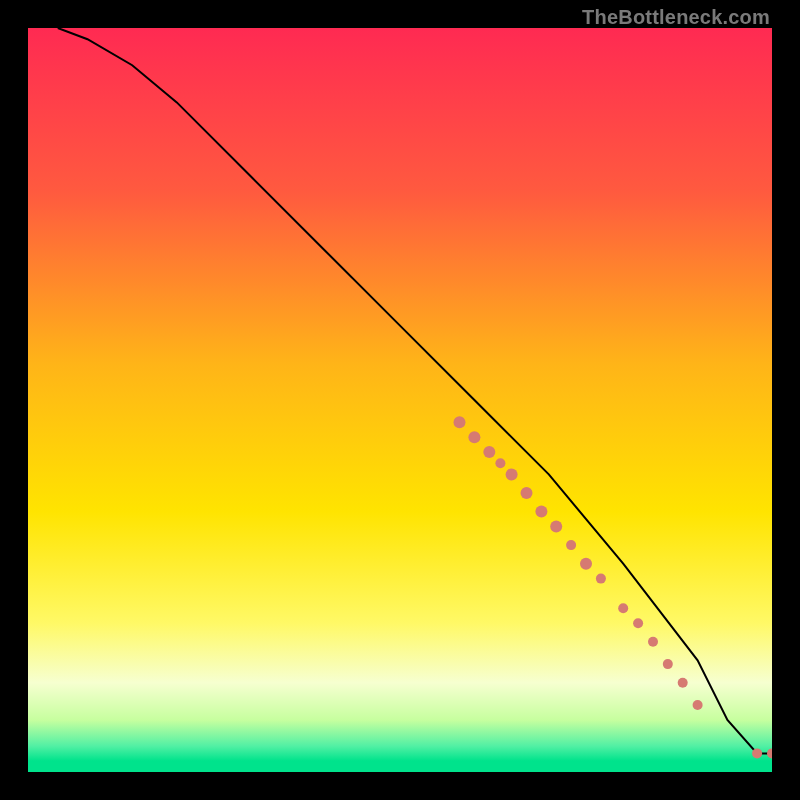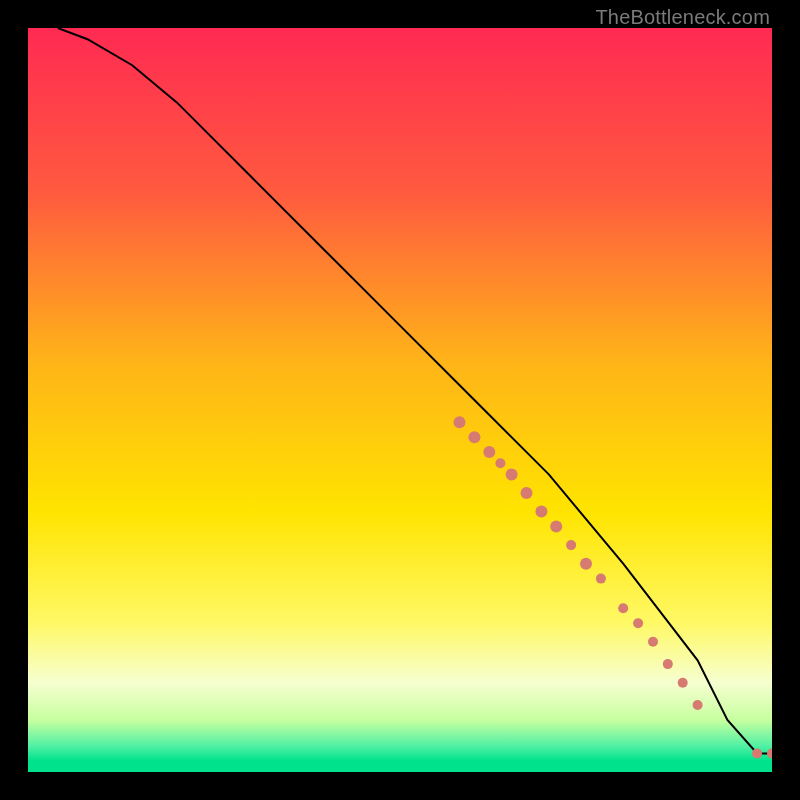--- a/index.html
+++ b/index.html
@@ -22,21 +22,21 @@
   .gradient-bg {
     position: absolute;
     inset: 0;
   }
   .attribution {
     position: absolute;
     top: 6px;
     right: 30px;
     color: #7a7a7a;
     font-size: 20px;
-    font-weight: 400;
+    font-weight: 700;
     letter-spacing: 0.2px;
   }
   svg.overlay {
     position: absolute;
     inset: 0;
   }
 </style>
 </head>
 <body>
 

